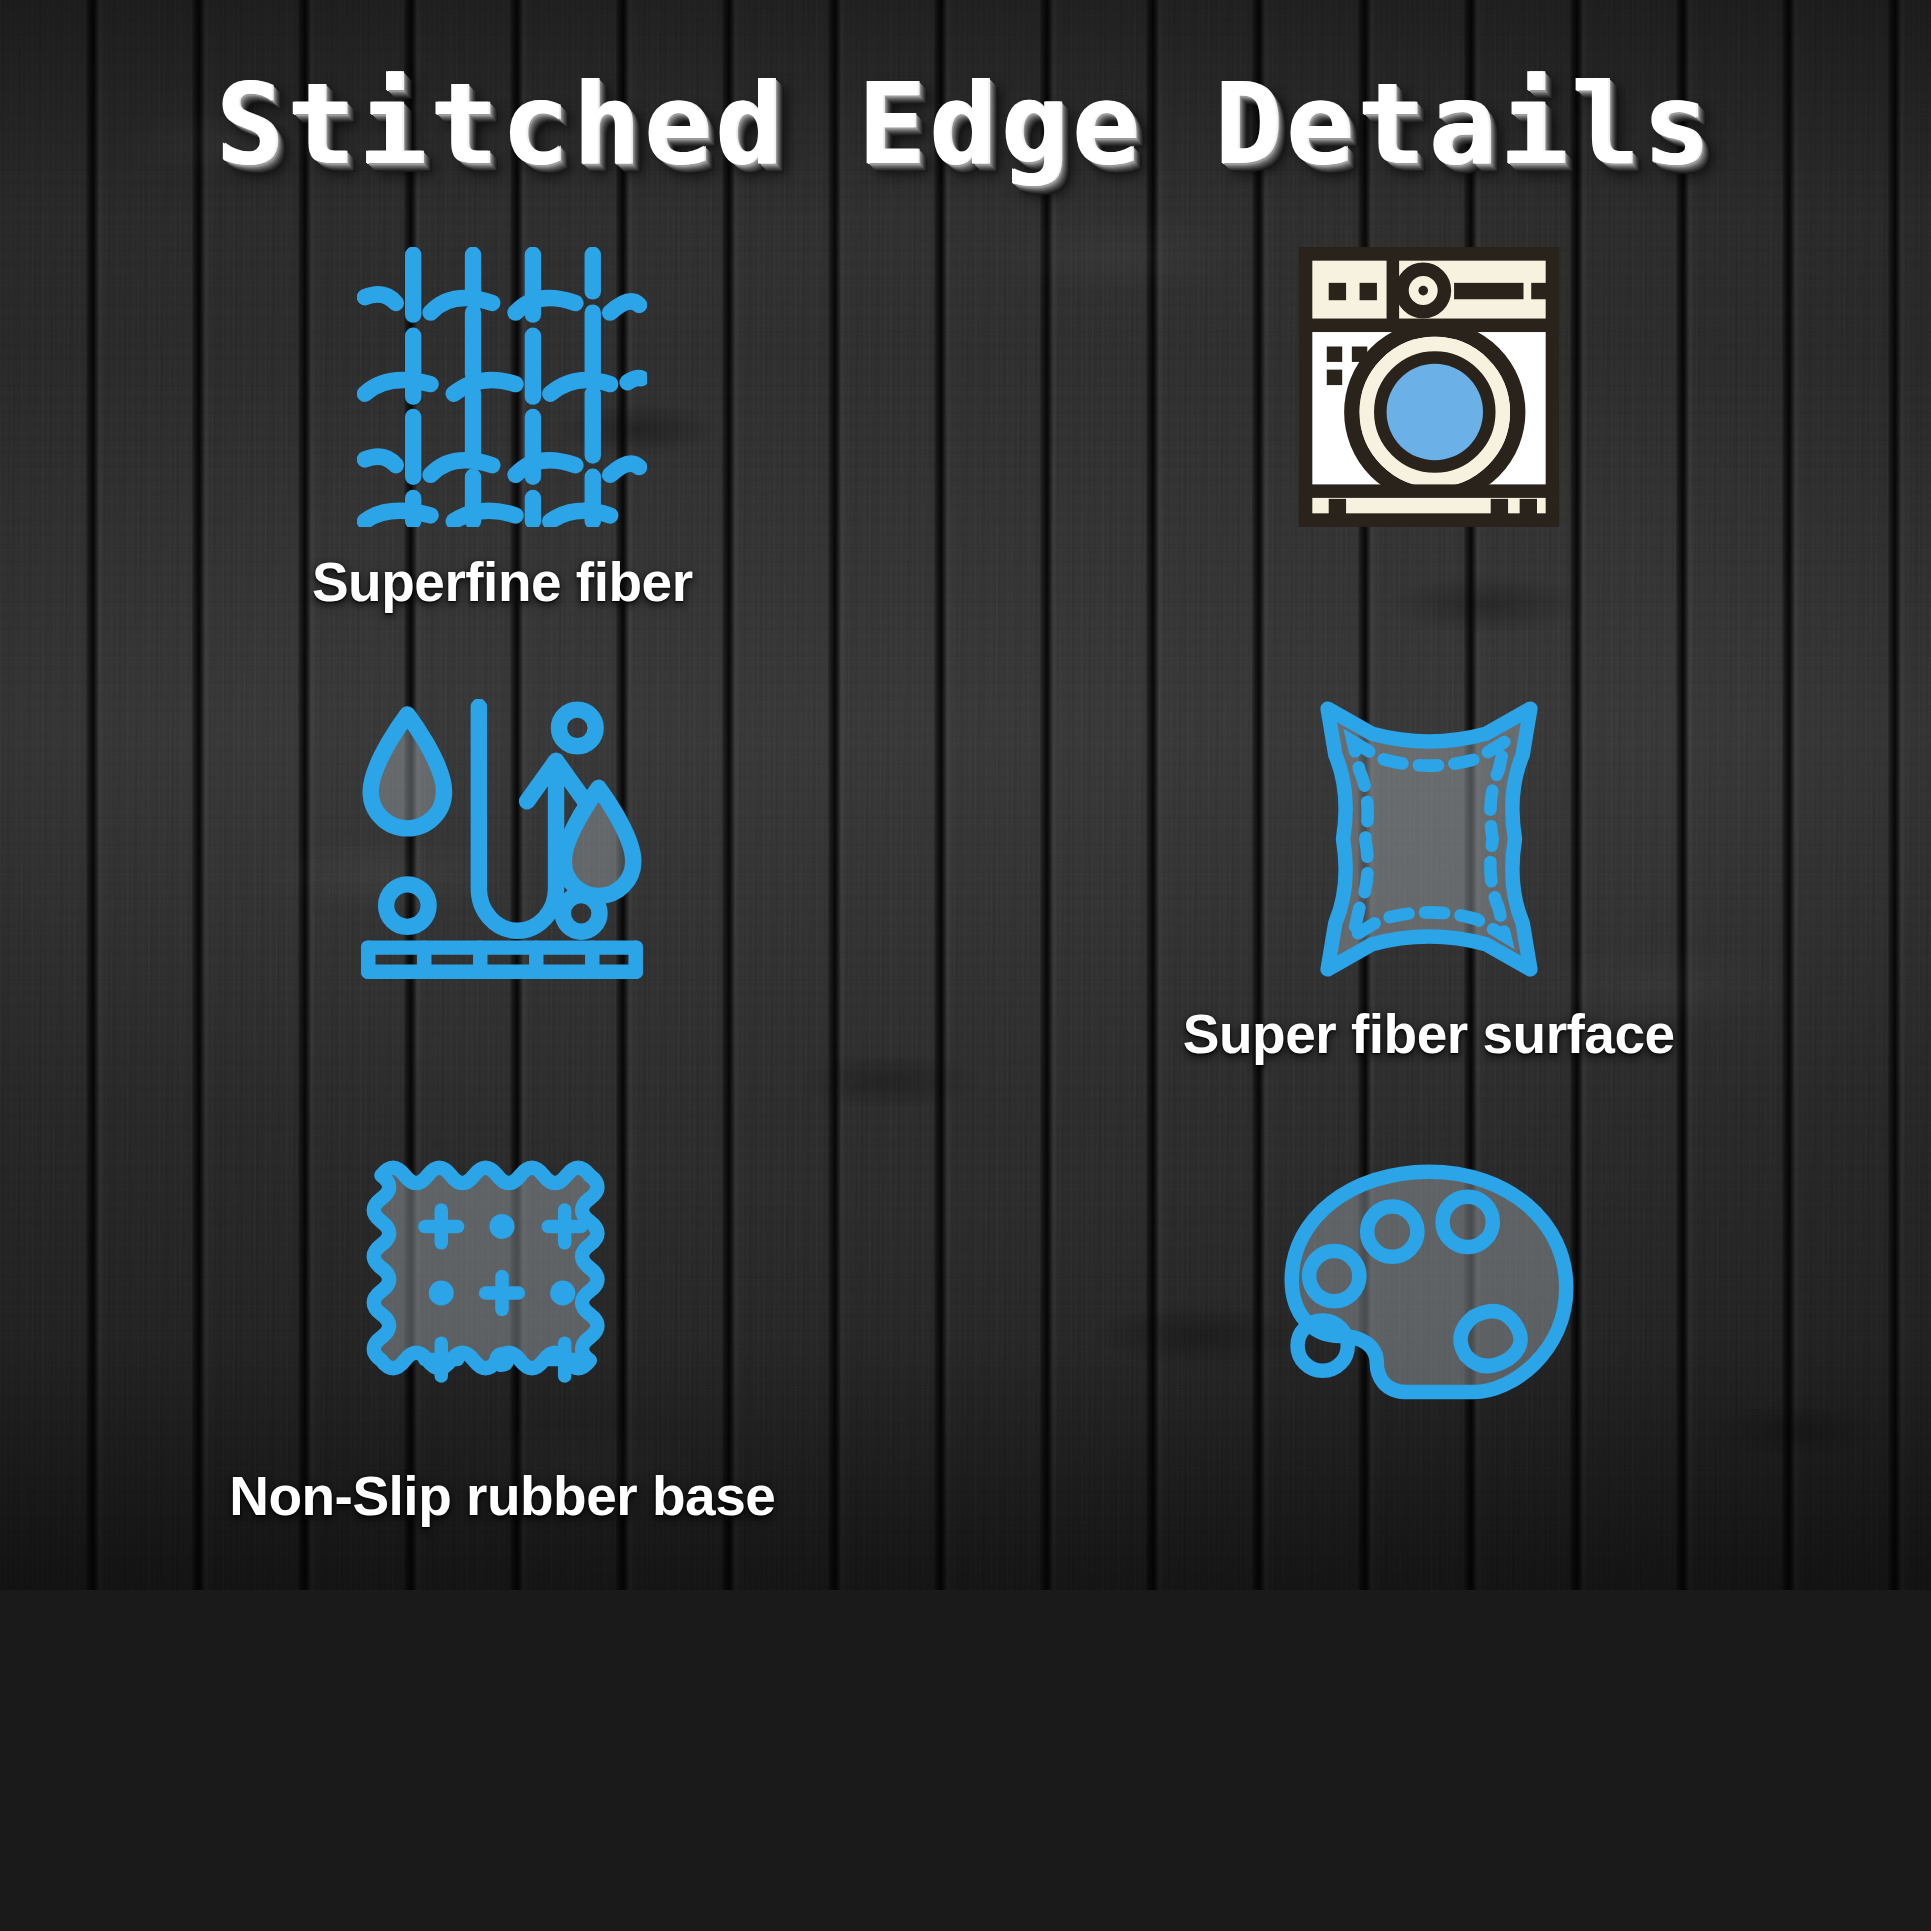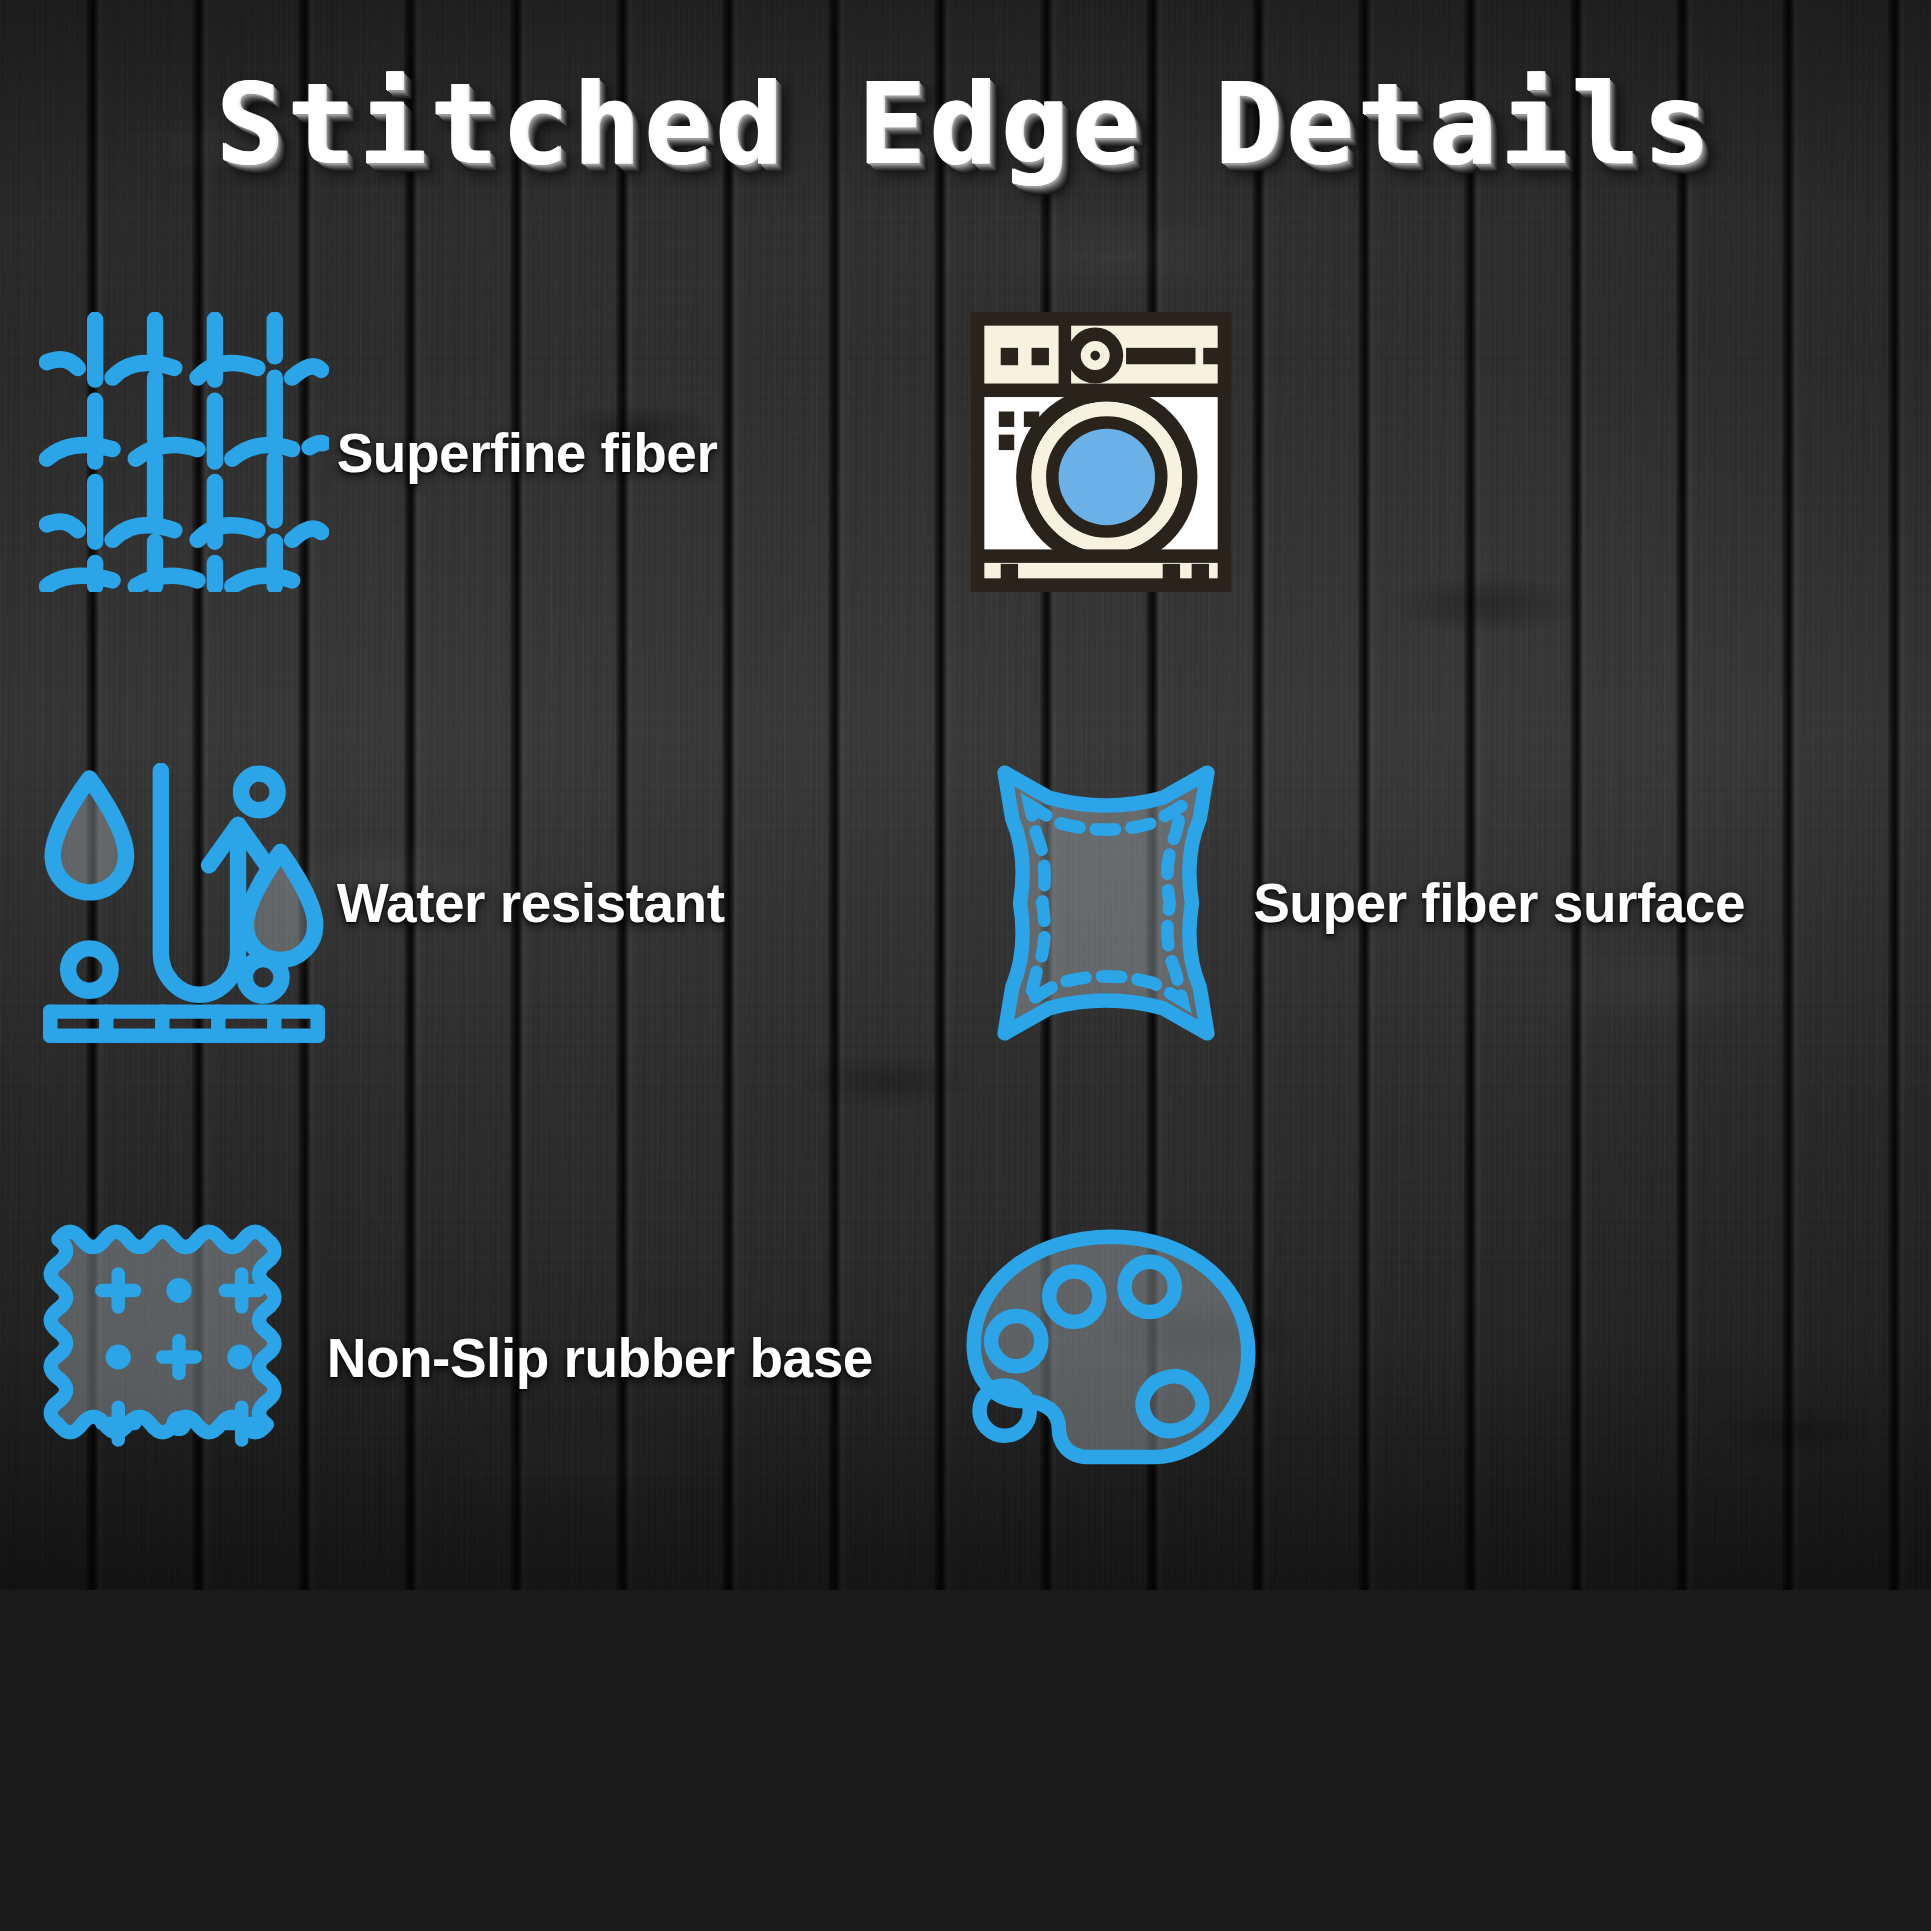--- a/index.html
+++ b/index.html
@@ -121,21 +121,21 @@
 
   
   .grid {
     flex:1;
     display:grid;
     grid-template-columns:1fr 1fr;
     grid-template-rows:1fr 1fr 1fr;
     padding:0 39px 21px 39px;
   }
   .cell {
-    display:flex; flex-direction:row;
+    display:flex; flex-direction:column;
     align-items:center; justify-content:flex-start;
   }
   .icon-box {
     display:flex; align-items:center; justify-content:center;
     height:333px;
   }
   .icon-box svg { display:block; }
   .caption {
     color:#ffffff;
     font-size:55px;
@@ -282,23 +282,20 @@
               <rect x="4" y="275" width="292" height="15" rx="7"></rect>
               <rect x="4" y="250" width="15" height="40" rx="7"></rect>
               <rect x="62" y="250" width="15" height="40" rx="7"></rect>
               <rect x="120" y="250" width="15" height="40" rx="7"></rect>
               <rect x="178" y="250" width="15" height="40" rx="7"></rect>
               <rect x="236" y="250" width="15" height="40" rx="7"></rect>
               <rect x="281" y="250" width="15" height="40" rx="7"></rect>
             </g>
           </svg>
         </div>
-        <div class="caption">
-          <span class="line">Water resistant</span>
-        </div>
       </div>
 
       <div class="cell r2">
         <div class="icon-box">
           <svg width="280" height="280" viewBox="0 0 290 290" aria-hidden="true">
 
             <path d="M40 10 L86 36 Q145 52 204 36 L250 10 L242 58 Q226 96 234 145
                      Q226 194 242 232 L250 280 L204 254 Q145 238 86 254 L40 280
                      L48 232 Q64 194 56 145 Q64 96 48 58 Z" fill="rgba(200,212,220,0.34)" stroke="#2BA4E8" stroke-width="15" stroke-linejoin="round"></path>
 

